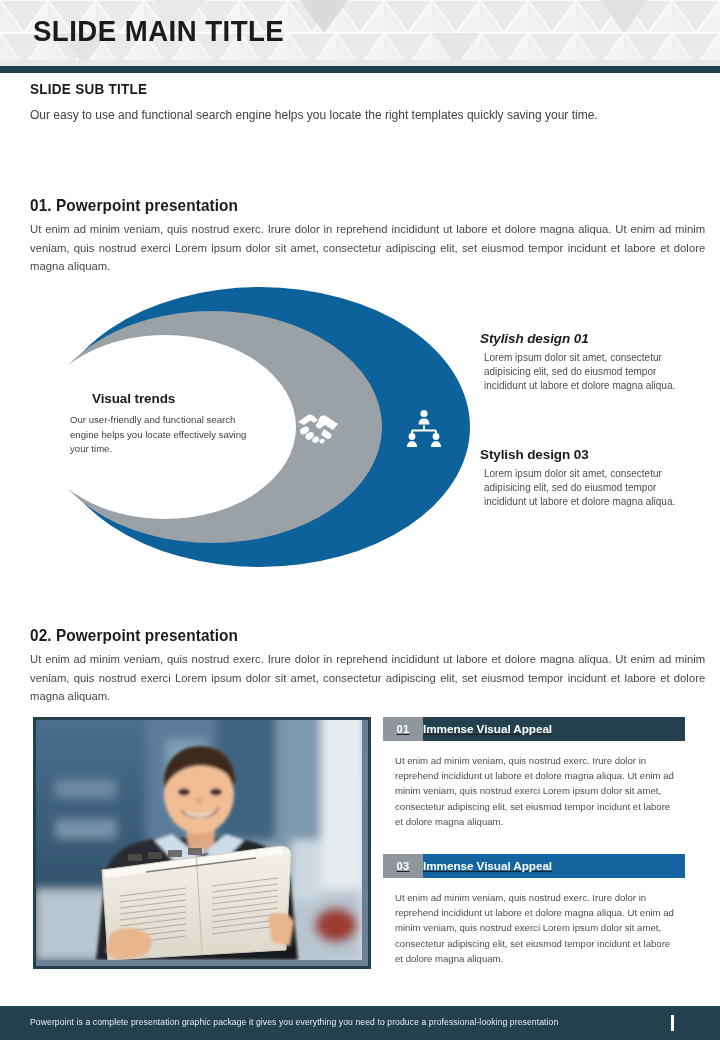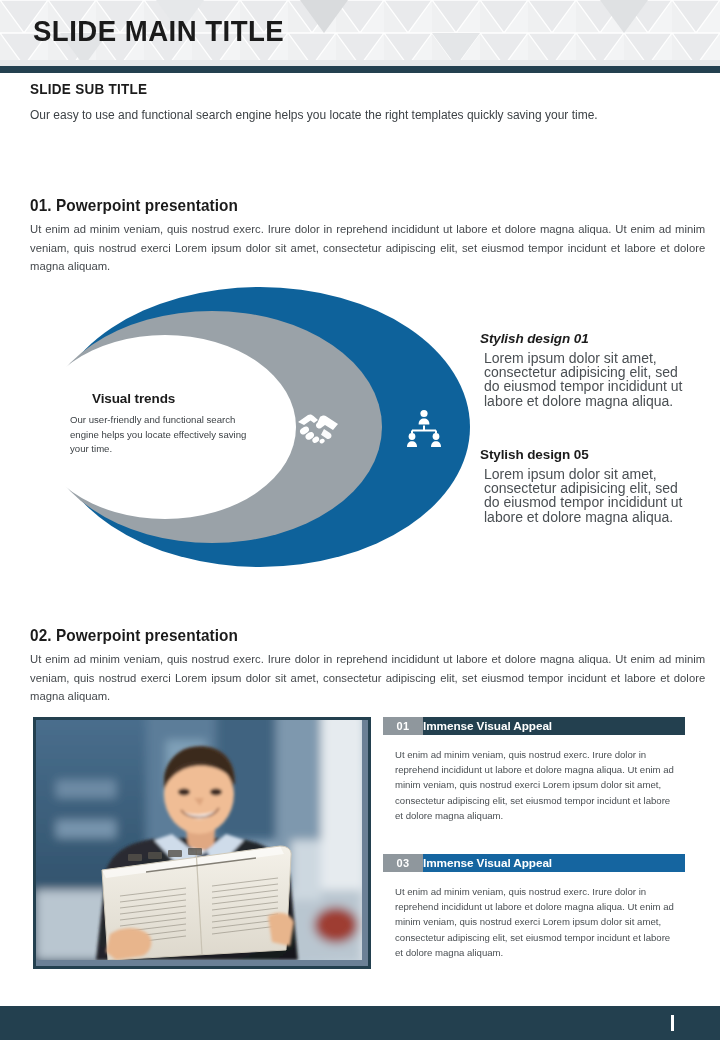--- a/index.html
+++ b/index.html
@@ -91,41 +91,41 @@
   .icon-team{position:absolute;left:382px;top:126px;width:40px;height:38px;}
 
   
   .feat-title{
     position:absolute;left:480px;
     font-size:13.5px;font-weight:bold;color:#1b1b1b;
     letter-spacing:-0.1px;white-space:nowrap;
   }
   .feat-body{
     position:absolute;left:484px;width:208px;
-    font-size:14px;line-height:14.2px;color:#4a4f53;
+    font-size:10px;line-height:14.2px;color:#4a4f53;
   }
   #feat1-title{top:331px;font-style:italic;}
   #feat1-body{top:351px;}
   #feat2-title{top:447px;}
   #feat2-body{top:467px;}
 
   
   .photo{
     position:absolute;left:33px;top:717px;width:332px;height:246px;
     border:3px solid #23404f;
     overflow:hidden;
     background:#6b8096;
   }
   .photo svg{display:block;}
 
   
   .panel{position:absolute;left:383px;width:302px;}
   #panel1{top:717px;}
   #panel2{top:854px;}
-  .panel-head{height:18px;display:flex;align-items:stretch;}
+  .panel-head{height:24px;display:flex;align-items:stretch;text-decoration:underline;}
   .panel-num{
     width:40px;background:#8f979d;color:#ffffff;
     font-size:11px;font-weight:bold;
     display:flex;align-items:center;justify-content:center;
     letter-spacing:0.3px;
   }
   .panel-label{
     flex:1;color:#ffffff;font-size:11.8px;font-weight:bold;
     display:flex;align-items:center;
     letter-spacing:-0.1px;
@@ -214,21 +214,21 @@
       <circle cx="8" cy="27.5" r="3.4"></circle>
       <path d="M3 38 C3 34.2 5.2 32.3 8 32.3 C10.8 32.3 13 34.2 13 38 Z"></path>
       <circle cx="32" cy="27.5" r="3.4"></circle>
       <path d="M27 38 C27 34.2 29.2 32.3 32 32.3 C34.8 32.3 37 34.2 37 38 Z"></path>
     </g>
   </svg>
 </div>
 
 <div class="feat-title" id="feat1-title">Stylish design 01</div>
 <div class="feat-body" id="feat1-body">Lorem ipsum dolor sit amet, consectetur adipisicing elit, sed do eiusmod tempor incididunt ut labore et dolore magna aliqua.</div>
-<div class="feat-title" id="feat2-title">Stylish design 05</div>
+<div class="feat-title" id="feat2-title">Stylish design 03</div>
 <div class="feat-body" id="feat2-body">Lorem ipsum dolor sit amet, consectetur adipisicing elit, sed do eiusmod tempor incididunt ut labore et dolore magna aliqua.</div>
 
 <div class="sec-title" id="sec2-title">02. Powerpoint presentation</div>
 <div class="sec-body" id="sec2-body">Ut enim ad minim veniam, quis nostrud exerc. Irure dolor in reprehend incididunt ut labore et dolore magna aliqua. Ut enim ad minim veniam, quis nostrud exerci  Lorem ipsum dolor sit amet, consectetur adipiscing elit, set eiusmod tempor incidunt et labore et dolore magna aliquam.</div>
 
 <div class="photo">
   <svg width="326" height="240" viewBox="0 0 326 240">
     <defs>
       <linearGradient id="sky" x1="0" y1="0" x2="1" y2="1">
         <stop offset="0%" stop-color="#9fb6cc"></stop>
@@ -323,15 +323,16 @@
 
 <div class="panel" id="panel2">
   <div class="panel-head blue">
     <div class="panel-num">03</div>
     <div class="panel-label">Immense Visual Appeal</div>
   </div>
   <div class="panel-body">Ut enim ad minim veniam, quis nostrud exerc. Irure dolor in reprehend incididunt ut labore et dolore magna aliqua. Ut enim ad minim veniam, quis nostrud exerci  Lorem ipsum dolor sit amet, consectetur adipiscing elit, set eiusmod tempor incidunt et labore et dolore magna aliquam.</div>
 </div>
 
 <div class="footer">
+  <div class="footer-text">Powerpoint is a complete presentation graphic package it gives you everything you need to produce a professional-looking presentation</div>
   <div class="footer-bar"></div>
   <div class="footer-page">23</div>
 </div>
 
 </body></html>

